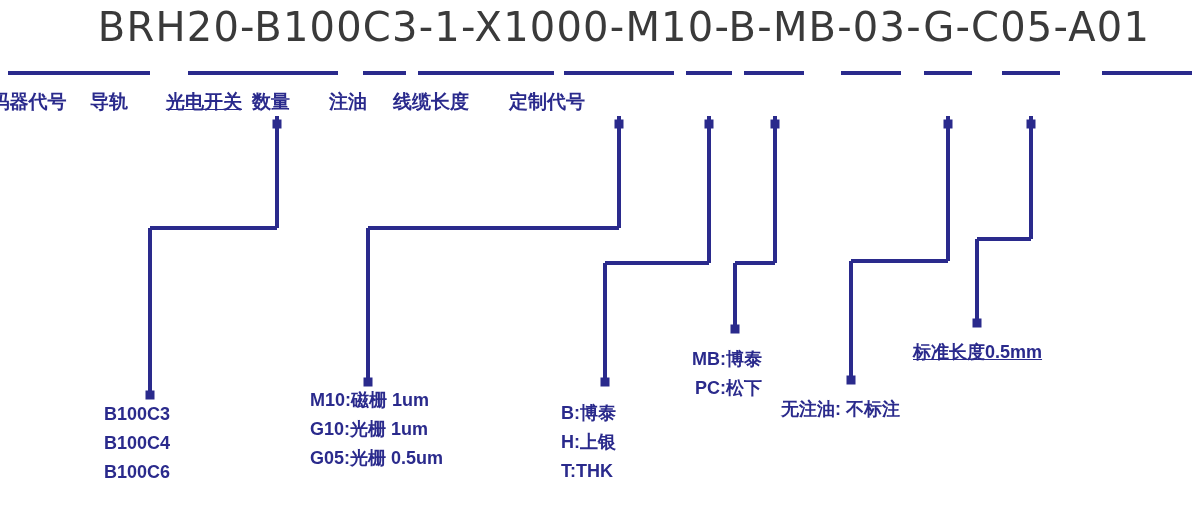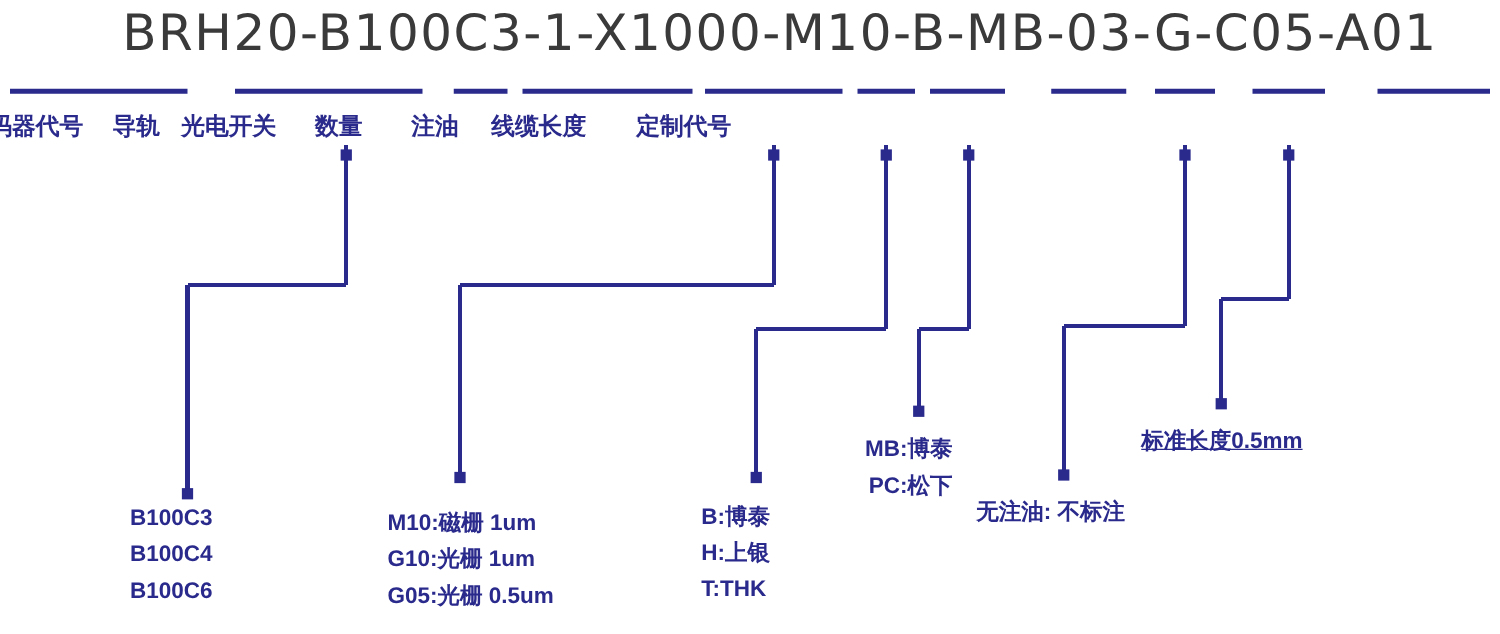--- a/index.html
+++ b/index.html
@@ -120,38 +120,38 @@
   <div id="segments-layer">
       <div class="seg-bar" style="left: 8px; top: 71px; width: 142px;"></div>
       <div class="seg-bar" style="left: 188px; top: 71px; width: 150px;"></div>
       <div class="seg-bar" style="left: 363px; top: 71px; width: 43px;"></div>
       <div class="seg-bar" style="left: 418px; top: 71px; width: 136px;"></div>
       <div class="seg-bar" style="left: 564px; top: 71px; width: 110px;"></div>
       <div class="seg-label" style="top: 92px; left: 619px; width: auto; text-align: left; transform: translateX(-50%); margin-left: -50%;">编码器代号</div>
       <div class="seg-bar" style="left: 686px; top: 71px; width: 46px;"></div>
       <div class="seg-label" style="top: 92px; left: 709px; width: auto; text-align: left; transform: translateX(-50%); margin-left: -50%;">导轨</div>
       <div class="seg-bar" style="left: 744px; top: 71px; width: 60px;"></div>
-      <div class="seg-label" style="top: 92px; left: 783px; width: auto; text-align: left; transform: translateX(-50%); margin-left: -50%;">光电开关</div>
+      <div class="seg-label" style="top: 92px; left: 804px; width: auto; text-align: left; transform: translateX(-50%); margin-left: -50%; text-decoration: underline;">光电开关</div>
       <div class="seg-bar" style="left: 841px; top: 71px; width: 60px;"></div>
       <div class="seg-label" style="top: 92px; left: 871px; width: auto; text-align: left; transform: translateX(-50%); margin-left: -50%;">数量</div>
       <div class="seg-bar" style="left: 924px; top: 71px; width: 48px;"></div>
       <div class="seg-label" style="top: 92px; left: 948px; width: auto; text-align: left; transform: translateX(-50%); margin-left: -50%;">注油</div>
       <div class="seg-bar" style="left: 1002px; top: 71px; width: 58px;"></div>
       <div class="seg-label" style="top: 92px; left: 1031px; width: auto; text-align: right; transform: translateX(-50%); margin-left: -50%;">线缆长度</div>
       <div class="seg-bar" style="left: 1102px; top: 71px; width: 90px;"></div>
       <div class="seg-label" style="top: 92px; left: 1147px; width: auto; text-align: left; transform: translateX(-50%); margin-left: -50%;">定制代号</div>
     </div>
 
   <div id="notes-layer">
       <div class="note" style="left: 104px; top: 400px;">
         <div>B100C3</div>
         <div>B100C4</div>
         <div>B100C6</div>
       </div>
-      <div class="note" style="left: 310px; top: 404px;">
+      <div class="note" style="left: 310px; top: 386px;">
         <div>M10:磁栅 1um</div>
         <div>G10:光栅  1um</div>
         <div>G05:光栅 0.5um</div>
       </div>
       <div class="note" style="left: 561px; top: 399px;">
         <div>B:博泰</div>
         <div>H:上银</div>
         <div>T:THK</div>
       </div>
       <div class="note" style="left: 692px; top: 345px; text-align: right;">

